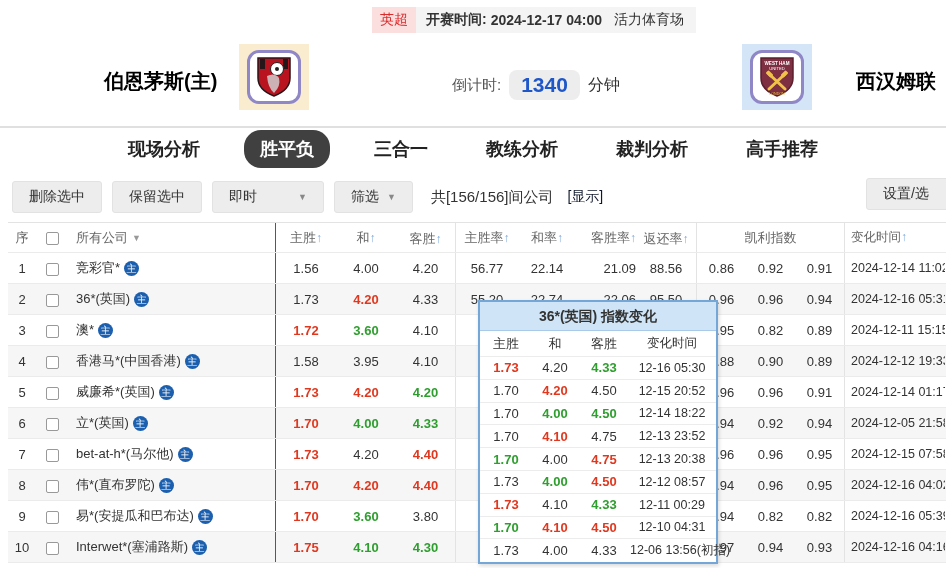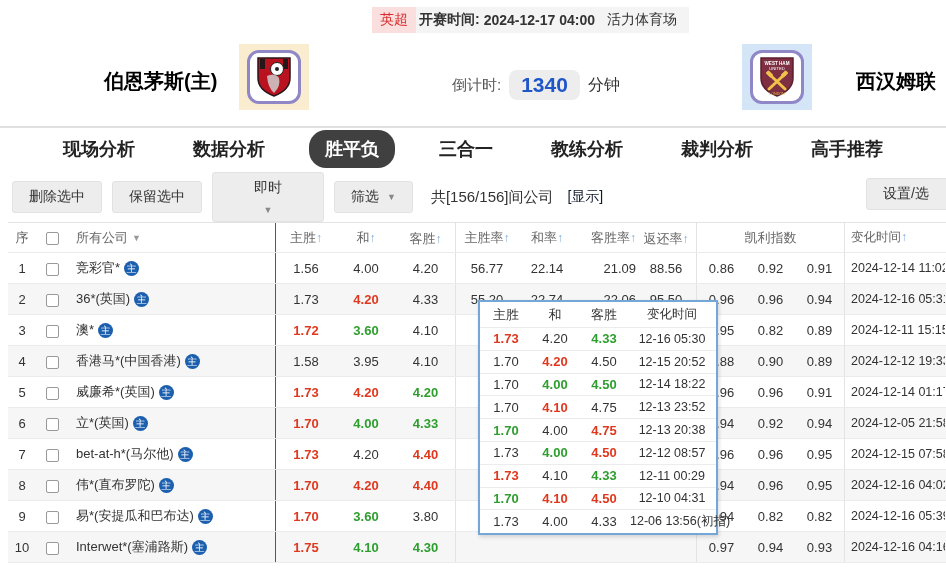--- a/index.html
+++ b/index.html
@@ -4,21 +4,21 @@
 <style>
   * { margin:0; padding:0; box-sizing:border-box; }
   html,body { width:946px; height:568px; overflow:hidden; background:#fff;
     font-family:"Liberation Sans","DejaVu Sans",sans-serif; color:#333; }
   #stage { position:relative; width:946px; height:568px; }
 
   
   #match-header { position:relative; height:126px; background:#fff; }
   #info-strip { position:absolute; left:372px; top:7px; height:26px; display:flex;
     align-items:center; background:#f4f4f4; padding:0 12px 0 0; font-size:14px; }
-  #league-badge { background:#fbdfdf; color:#d92b2b; padding:4px 8px; margin-right:3px; font-size:14px; }
+  #league-badge { background:#fbdfdf; color:#d92b2b; padding:4px 8px; margin-right:10px; font-size:14px; }
   .kickoff-label, .kickoff-time { font-weight:bold; color:#333; }
   .kickoff-time { margin:0 6px 0 4px; }
   #venue { color:#333; margin-left:6px; }
   .team-name { position:absolute; top:68px; font-size:20px; font-weight:bold; color:#000000; white-space:nowrap; }
   #home-name { left:104px; } #away-name { left:856px; }
   .badge-wrap { position:absolute; top:44px; width:70px; height:66px; display:flex;
     align-items:center; justify-content:center; }
   #home-badge-wrap { left:239px; background:#faeccf; }
   #away-badge-wrap { left:742px; background:#d5e5f8; }
   .badge-inner { width:54px; height:54px; background:#fff; border:3px solid #8f87c6;
@@ -34,21 +34,21 @@
     justify-content:center; gap:30px; background:#fff; }
   .tab { font-size:18px; color:#222; font-weight:bold; padding:7px 14px; cursor:pointer; white-space:nowrap; }
   .tab.active { background:#404040; color:#fff; border-radius:17px; padding:7px 16px; }
 
   
   #toolbar { position:relative; height:46px; padding:8px 0 0 12px; display:flex;
     align-items:center; gap:10px; background:#fff; }
   .tbtn { background:#ededed; border:1px solid #e2e2e2; border-radius:3px; color:#333;
     font-size:14px; padding:6px 16px; display:inline-flex; align-items:center; gap:8px; cursor:pointer; }
   .tbtn .caret { font-size:9px; color:#888; }
-  #instant-select { width:112px; justify-content:space-between;flex-direction:column; }
+  #instant-select { width:112px; justify-content:space-between; }
   #company-count { font-size:15px; color:#333; margin-left:8px; }
   #show-link { color:#0f172a; font-size:14px; margin-left:4px; text-decoration:none; cursor:pointer; }
   #settings-btn { position:absolute; left:866px; top:8px; width:110px; justify-content:flex-start; }
 
   
   #odds-table { position:absolute; left:8px; top:222px; width:938px; background:#fff;
     border-top:1px solid #e3e3e3; font-size:13px; }
   .trow { display:flex; align-items:center; height:31px; border-bottom:1px solid #ebebeb; background:#fff; }
   .trow.even { background:#f6f6f6; }
   .trow.thead { height:30px; color:#666; background:#fff; }
@@ -132,21 +132,20 @@
           <text x="19" y="38.5" font-size="3.6" fill="#f0c24a" text-anchor="middle">LONDON</text>
         </svg>
       </div>
     </div>
 
     <div class="team-name" id="away-name">西汉姆联</div>
   </div>
 
   <div id="tabbar">
       <div class="tab">现场分析</div>
-      <div class="tab">数据分析</div>
       <div class="tab active">胜平负</div>
       <div class="tab">三合一</div>
       <div class="tab">教练分析</div>
       <div class="tab">裁判分析</div>
       <div class="tab">高手推荐</div>
     </div>
 
   <div id="toolbar">
     <button class="tbtn">删除选中</button>
     <button class="tbtn">保留选中</button>
@@ -369,20 +368,21 @@
           <div class="cell c-r4"></div>
           <div class="cell c-k">0.97</div>
           <div class="cell c-k">0.94</div>
           <div class="cell c-k c-k3">0.93</div>
           <div class="cell c-time">2024-12-16 04:16</div>
         </div>
       </div>
   </div>
 
   <div id="odds-popup">
+    <div id="popup-title">36*(英国) 指数变化</div>
     <div class="prow phead">
       <div class="p-c1">主胜</div>
       <div class="p-c2">和</div>
       <div class="p-c3">客胜</div>
       <div class="p-c4">变化时间</div>
     </div>
     <div id="popup-rows">
         <div class="prow">
           <div class="p-c1 up">1.73</div>
           <div class="p-c2">4.20</div>

